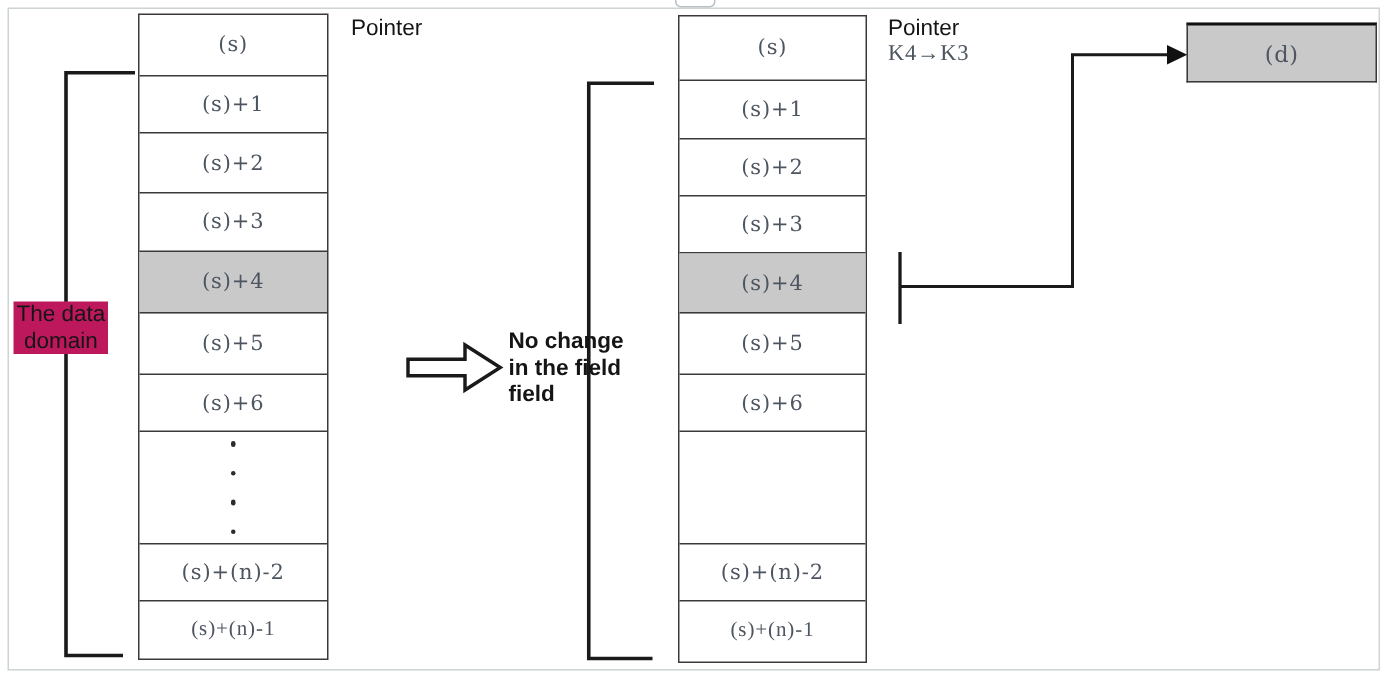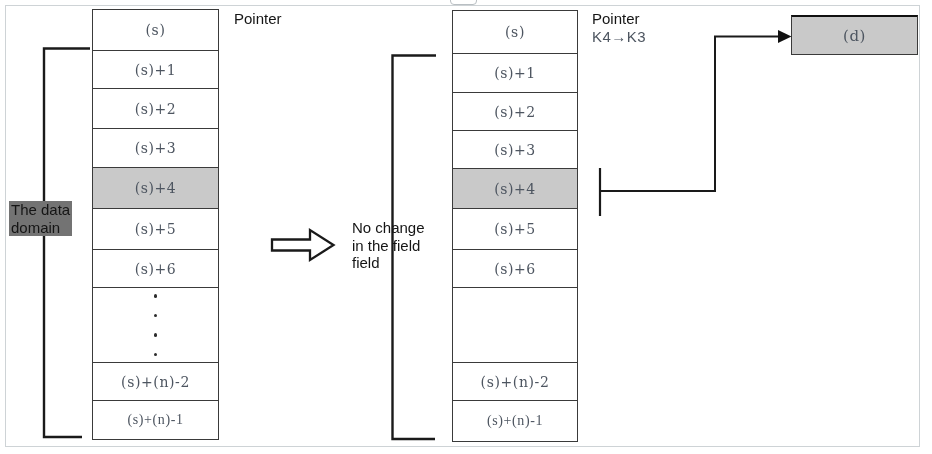--- a/index.html
+++ b/index.html
@@ -28,24 +28,24 @@
     font-family:"DejaVu Serif","Liberation Serif",serif;
     font-size:14px;letter-spacing:0.6px;color:var(--celltxt,#4d5560);
   }
   .col .cell:last-child{border-bottom:none;font-family:Liberation Serif, serif;}
   .col .cell.shaded{background:var(--shade,#c9c9c9);}
   .col .cell.dots{flex-direction:column;justify-content:center;gap:16px;}
   .dot{width:3.5px;height:3.5px;border-radius:50%;background:#2c2c2c;}
   
   .black-label{position:absolute;color:#151515;font-size:15px;line-height:17.5px;white-space:nowrap;}
   .serif-sub{
-    font-family:Liberation Sans, sans-serif;color:var(--celltxt,#4d5560);
+    font-family:Liberation Serif, serif;color:var(--celltxt,#4d5560);
     font-size:15px;letter-spacing:0.5px;
   }
-  .data-field{background:#737373;padding:0 2px;}
+  .data-field{background:#be185d;padding:0 2px;text-align:center;}
   
   .dest{
     position:absolute;left:791px;top:15px;width:127px;height:40px;box-sizing:border-box;
     background:var(--shade,#c9c9c9);border:1.5px solid #3a3a3a;border-top:2.5px solid #101010;
     display:flex;align-items:center;justify-content:center;
     font-family:"DejaVu Serif","Liberation Serif",serif;font-size:15px;color:var(--celltxt,#4d5560);
     letter-spacing:0.5px;
   }
   svg.overlay{position:absolute;left:0;top:0;pointer-events:none;}
 </style>
@@ -144,19 +144,19 @@
   <div class="black-label" style="left:592px;top:10px;">
     <div>Pointer</div>
     <div class="serif-sub">K4→K3</div>
   </div>
 
   <div class="black-label data-field" style="left:9px;top:201px;">
     <div>The data</div>
     <div>domain</div>
   </div>
 
-  <div class="black-label" style="left:352px;top:219px;">
+  <div class="black-label" style="left:339px;top:219px;font-weight:bold;">
     <div>No change</div>
     <div>in the field</div>
     <div>field</div>
   </div>
 
 </div>
 
 </body></html>

